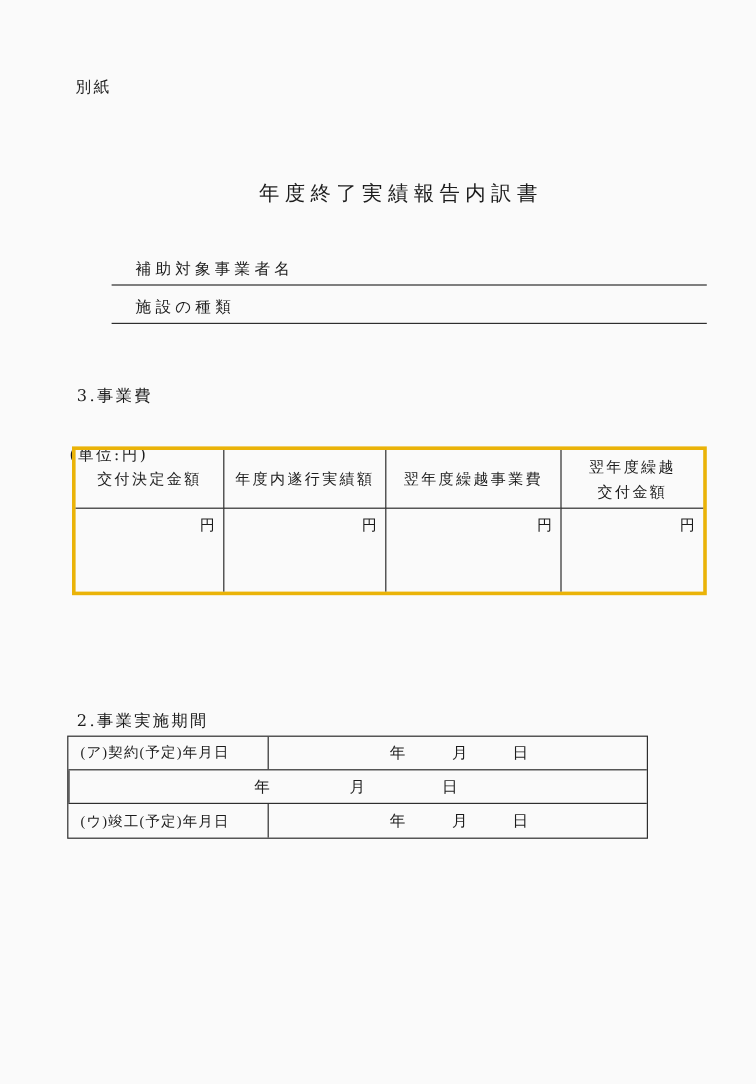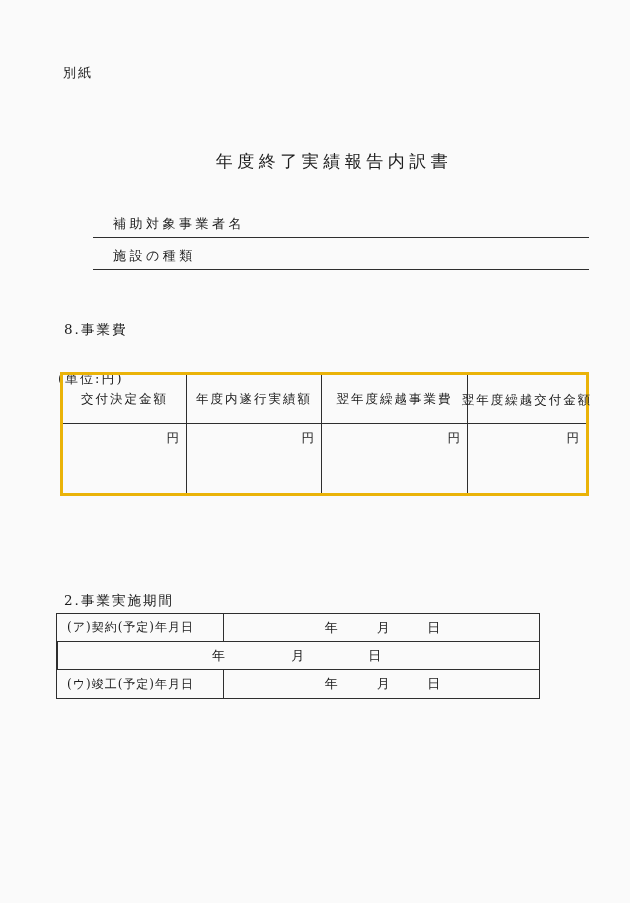--- a/index.html
+++ b/index.html
@@ -101,37 +101,38 @@
     border-bottom: 1px solid #2e2e2e;
     display: flex;
     align-items: center;
     justify-content: center;
     text-align: center;
     font-size: 12.5px;
     letter-spacing: 2px;
     white-space: nowrap;
   }
   .ct-header.two-line {
-    flex-direction: row;
+    flex-direction: column;
     line-height: 21px;
   }
   .ct-data {
     text-align: right;
     padding: 6px 7px 0 0;
     font-size: 12.5px;
   }
 
   
   .period-table {
     position: absolute;
     left: 56px;
     top: 613px;
     width: 484px;
     box-sizing: border-box;
     border: 1px solid #2e2e2e;
+    font-family: Liberation Serif, serif;
   }
   .pt-row {
     display: flex;
     height: 28px;
     box-sizing: border-box;
     border-bottom: 1px solid #2e2e2e;
   }
   .pt-row:last-child { border-bottom: none; }
   .pt-label {
     width: 166px;
@@ -170,21 +171,21 @@
   <div class="field field-operator">
     <span class="field-label">補助対象事業者名</span>
     <span class="field-value"></span>
   </div>
 
   <div class="field field-facility">
     <span class="field-label">施設の種類</span>
     <span class="field-value"></span>
   </div>
 
-  <div class="sec-heading sec-heading-1">8.事業費</div>
+  <div class="sec-heading sec-heading-1">3.事業費</div>
 
   <div class="unit-note">(単位:円)</div>
 
   <div class="cost-table">
     <div class="ct-cell ct-header">交付決定金額</div>
     <div class="ct-cell ct-header cb">年度内遂行実績額</div>
     <div class="ct-cell ct-header cb">翌年度繰越事業費</div>
     <div class="ct-cell ct-header cb two-line">
       <span>翌年度繰越</span>
       <span>交付金額</span>

